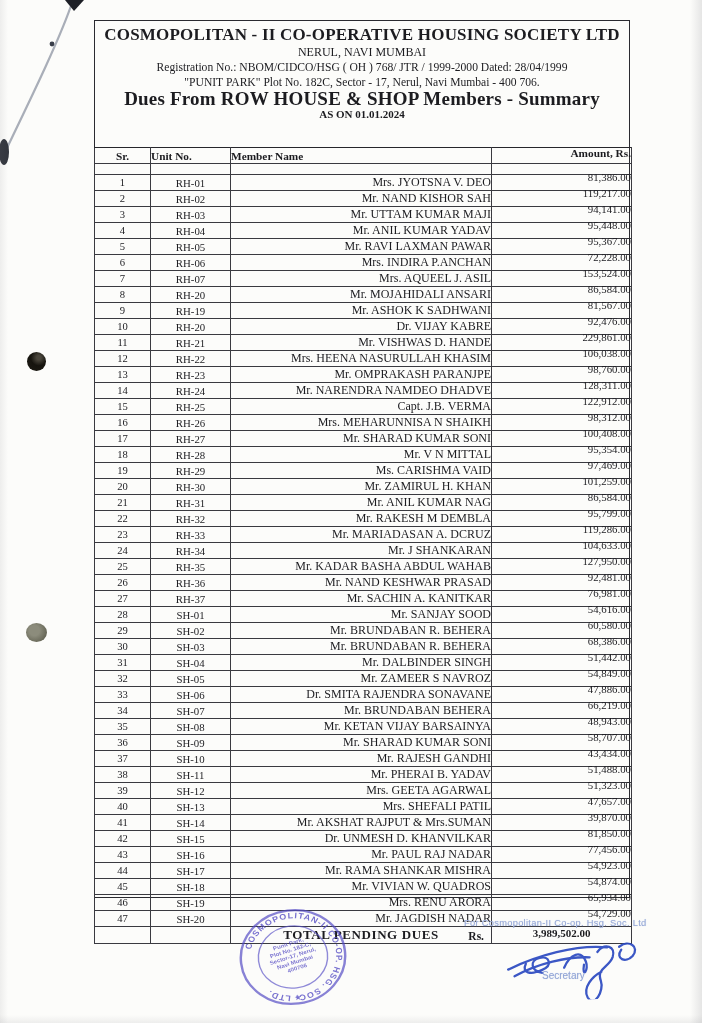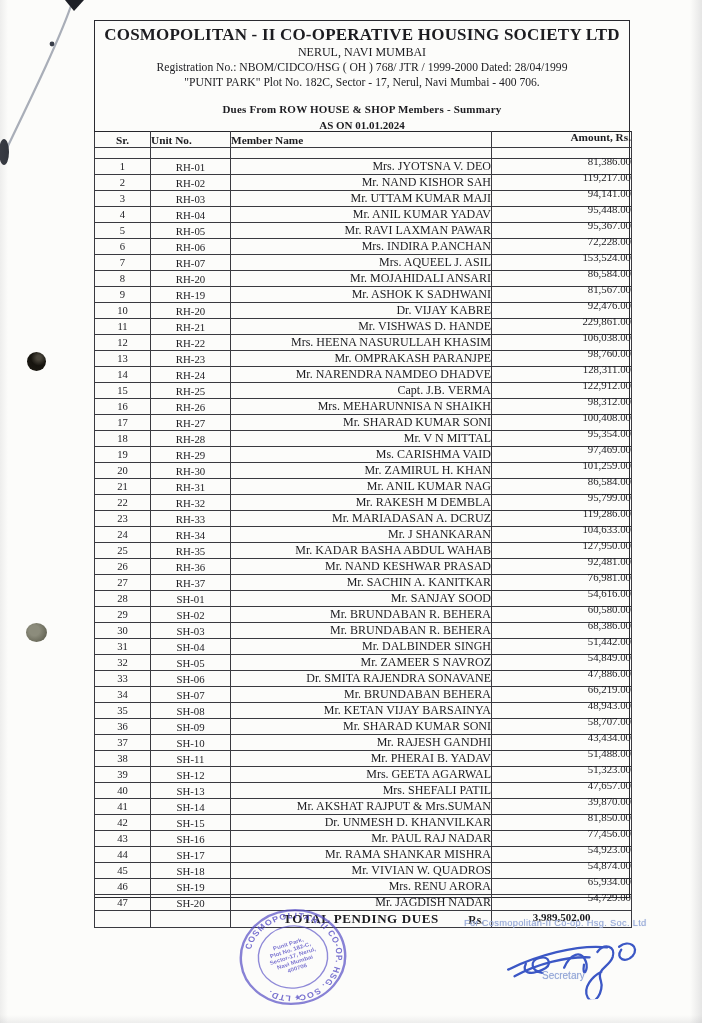--- a/index.html
+++ b/index.html
@@ -29,24 +29,24 @@
 
   
   .docbox{position:absolute;left:94px;top:20px;width:536px;height:878px;
     border:1.6px solid #2a2a30;box-sizing:border-box;}
 
   .hdr{padding-top:4px;text-align:center;}
   .h-title{font-size:17px;font-weight:bold;letter-spacing:.2px;line-height:20px;}
   .h-city{font-size:12px;line-height:15px;}
   .h-reg{font-size:11.6px;line-height:15px;}
   .h-addr{font-size:11.6px;line-height:15px;}
-  .h-doc{font-size:11px;font-weight:bold;margin-top:11px;line-height:17px;letter-spacing:.2px;}
+  .h-doc{font-size:19px;font-weight:bold;line-height:17px;letter-spacing:.2px;}
   .h-ason{font-size:11px;font-weight:600;line-height:14px;}
 
-  table.dues{position:absolute;left:-1px;top:110px;width:537px;height:625px;
+  table.dues{position:absolute;left:-1px;top:126px;width:537px;height:625px;
     border-collapse:collapse;table-layout:fixed;}
   table.dues td, table.dues th{border:1px solid #3a3a40;overflow:visible;
     font-family:"Liberation Serif", serif;vertical-align:middle;padding:0;}
   table.dues thead tr.hrow{height:16px;}
   table.dues thead tr.hrow th{border-top:1.6px solid #26262b;font-size:11.3px;}
   tr.spacer{height:11px;}
   table.dues tbody tr{height:14px;}
   tfoot tr{height:17px;}
 
   th.th-sr{text-align:center;}

